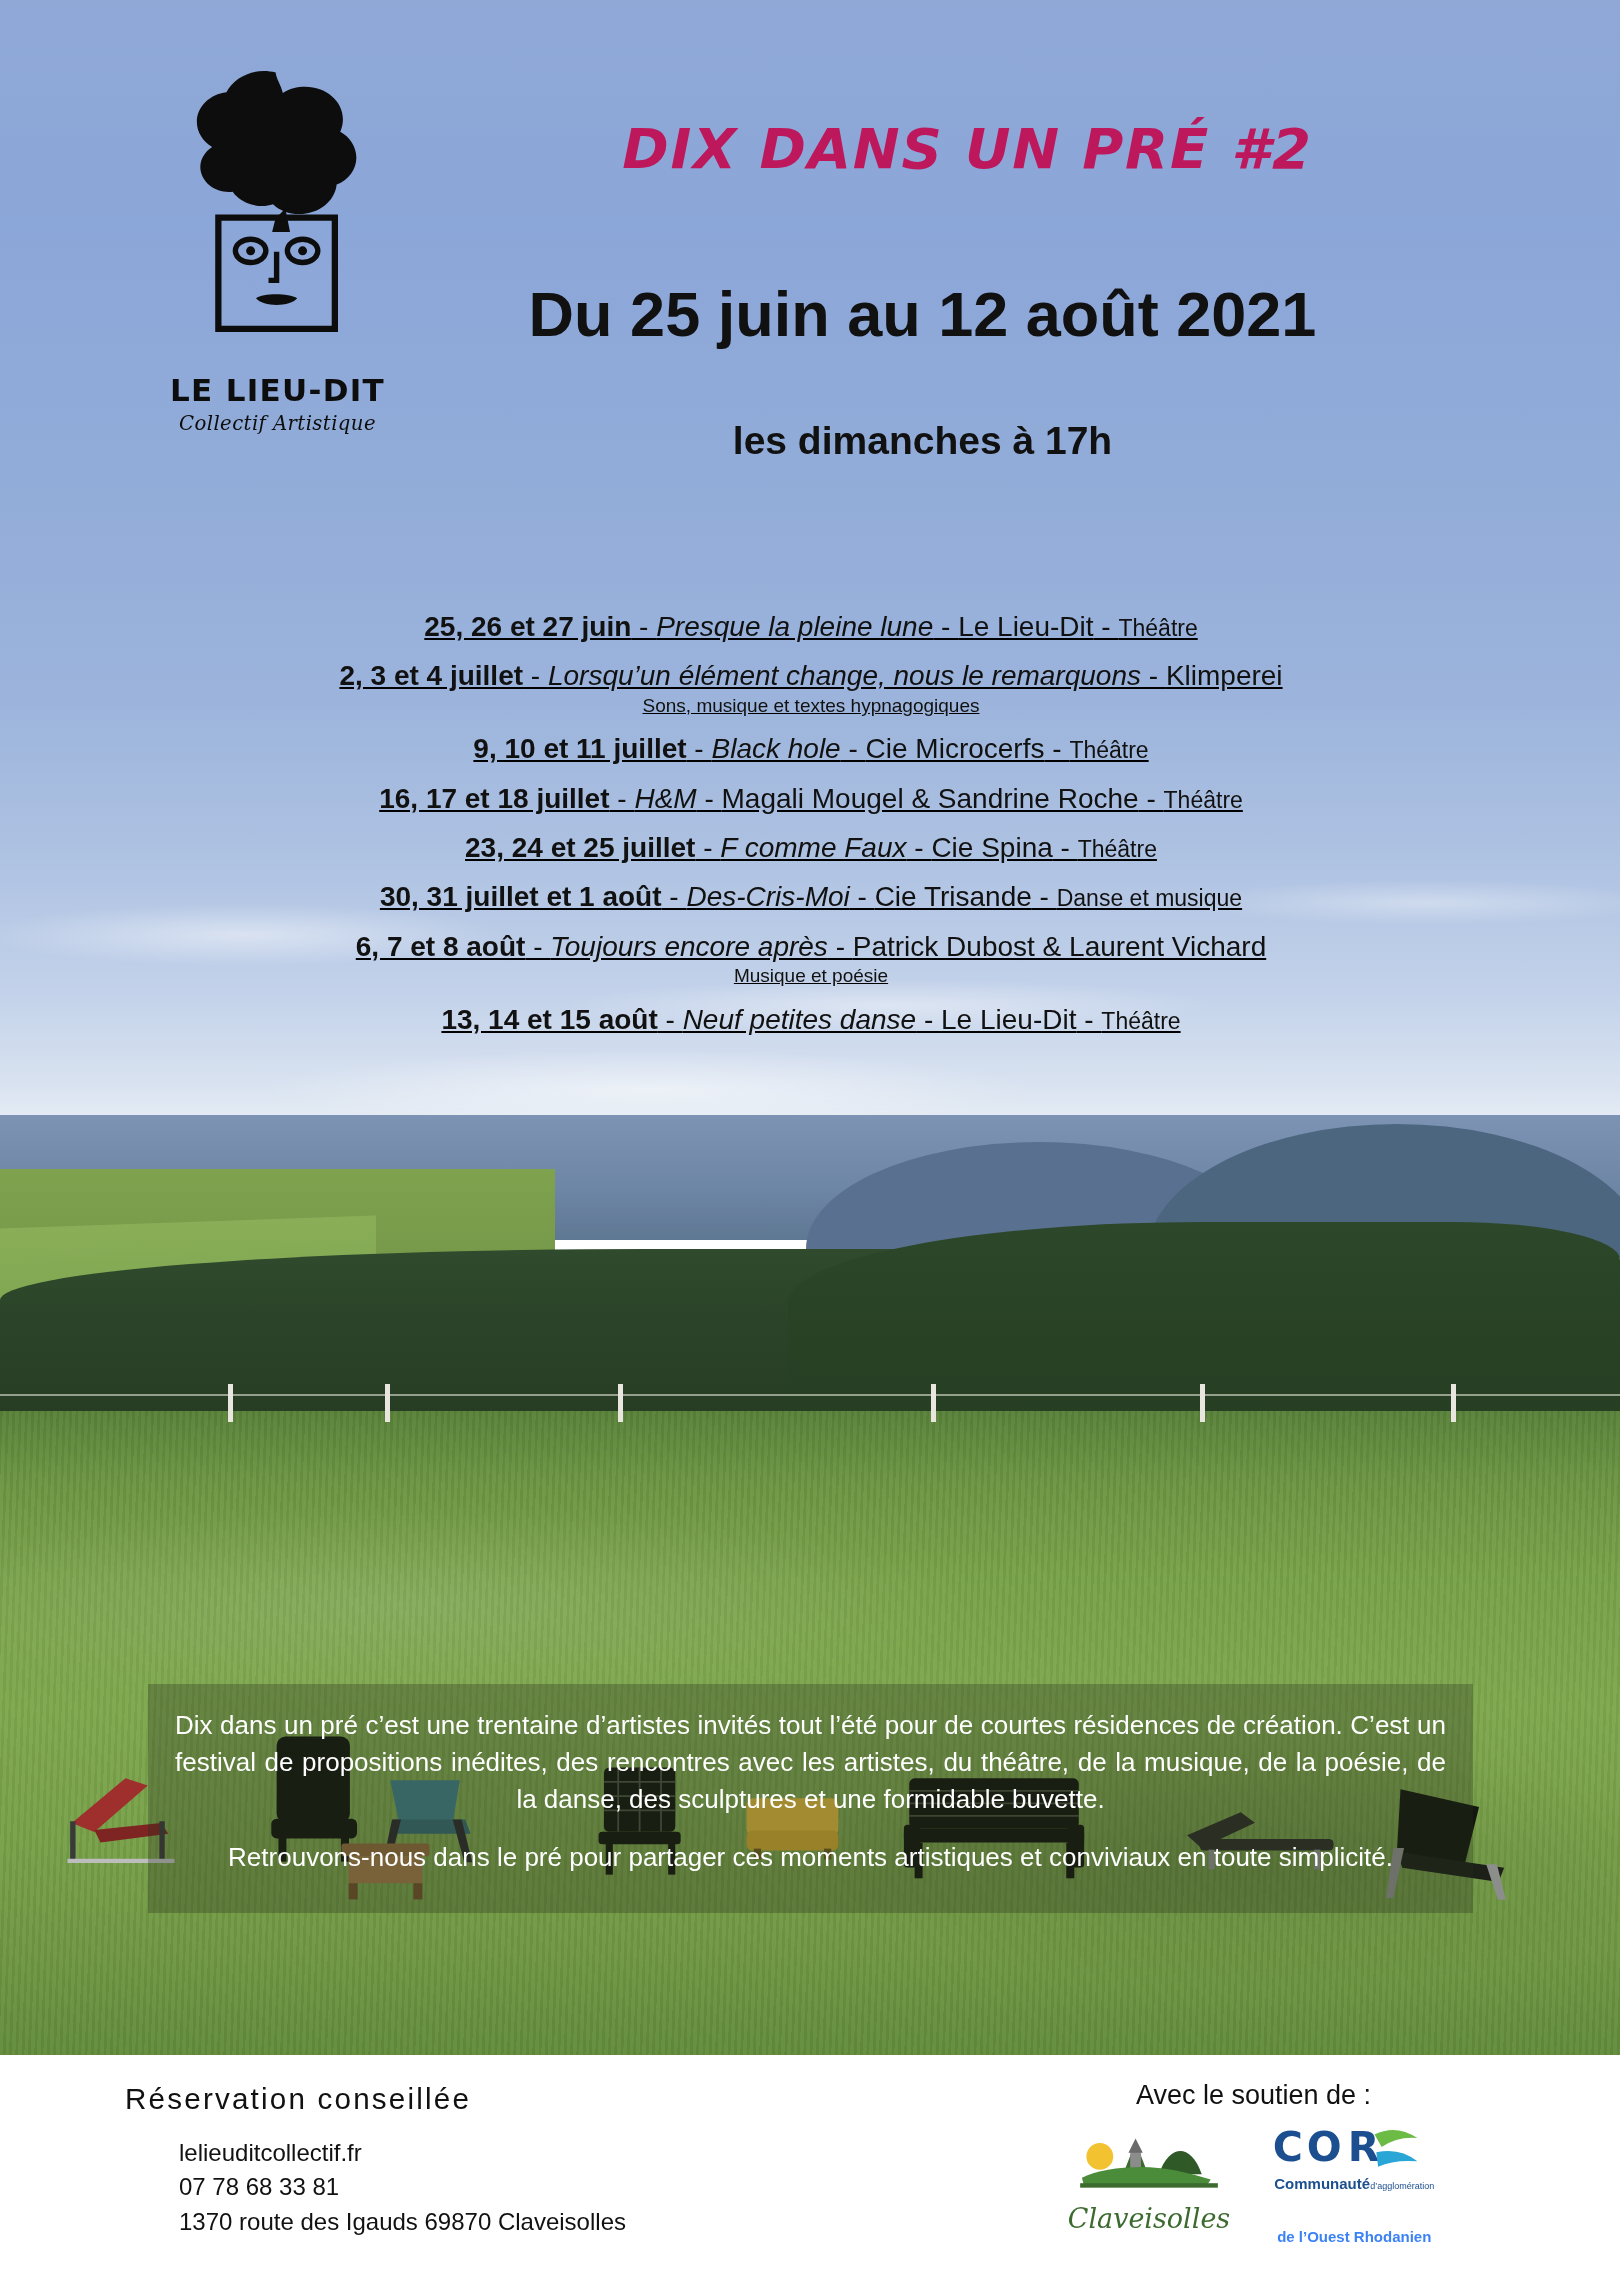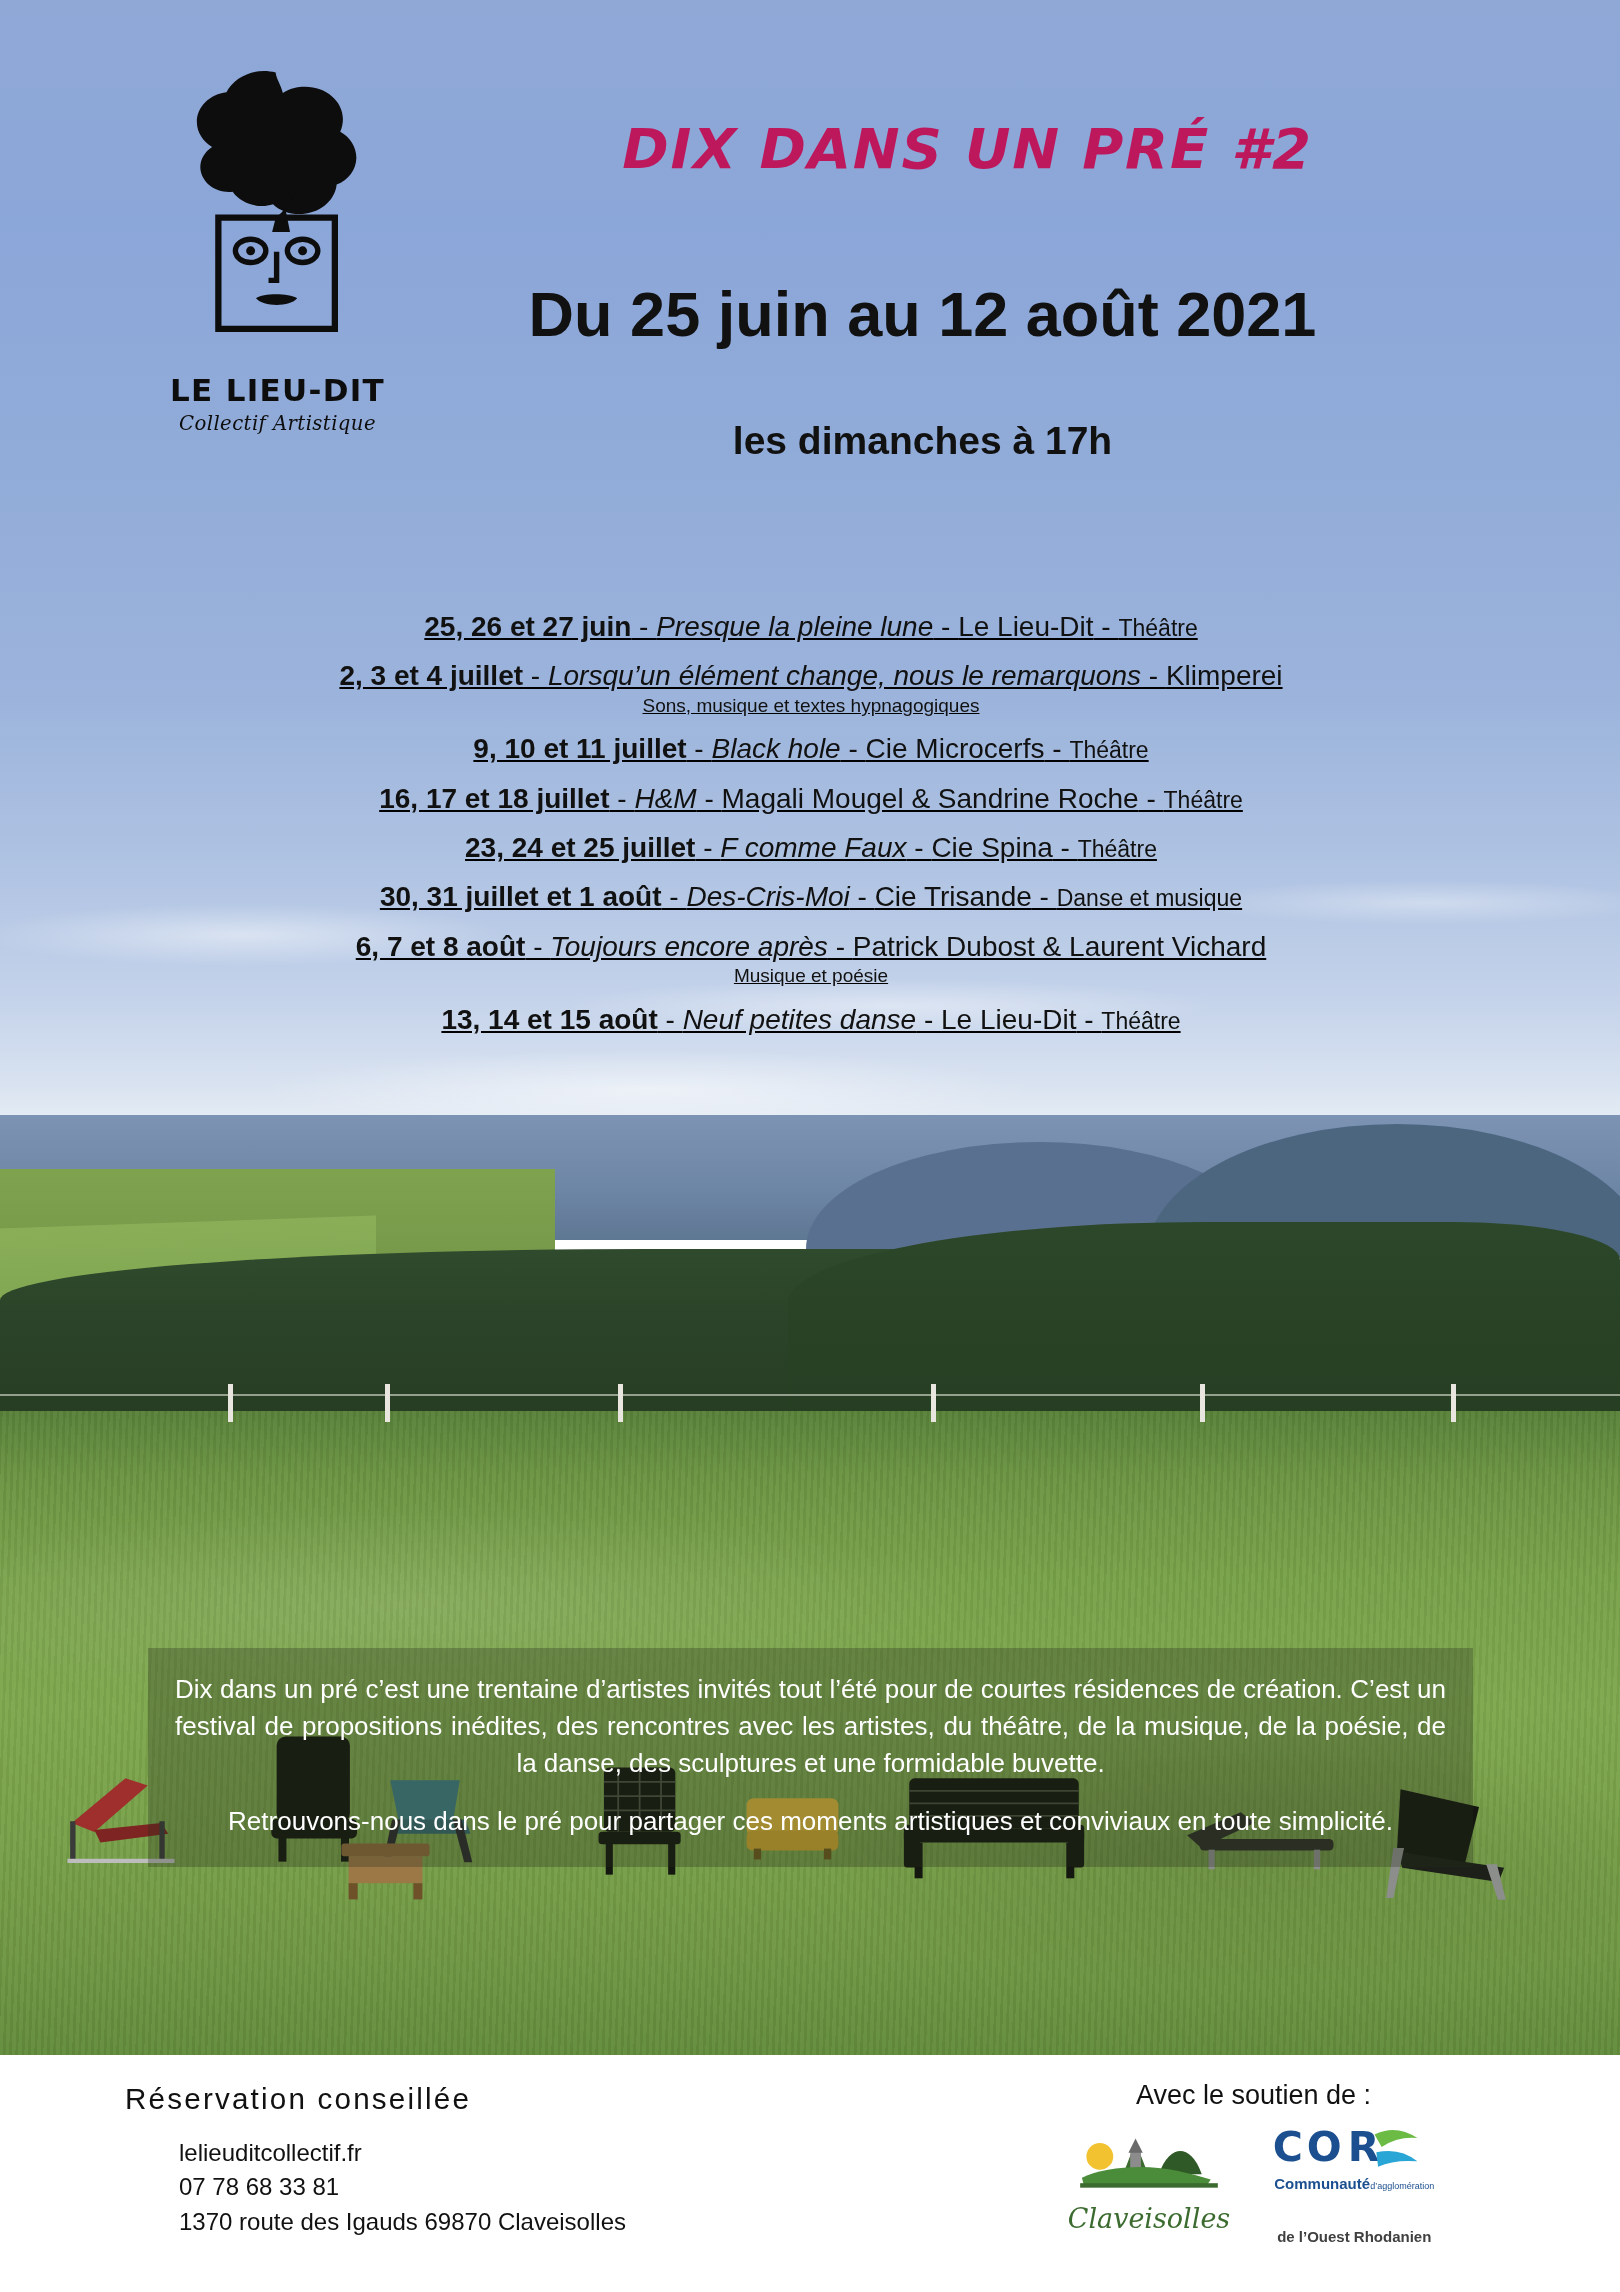--- a/index.html
+++ b/index.html
@@ -204,23 +204,23 @@
   .table-wood { left: 336px; top: 716px; width: 99px; height: 72px; }
   .chair-mesh { left: 591px; top: 649px; width: 99px; height: 116px; }
   .sofa-yellow{ left: 743px; top: 676px; width: 99px; height: 72px; }
   .bench      { left: 900px;top: 658px; width: 188px; height: 116px; }
   .lounger    { left: 1178px;top: 690px; width: 170px; height: 67px; }
   .deckchair  { left: 1379px;top: 667px; width: 143px; height: 125px; }
 
   
   .blurb {
     position: absolute;
-    left: 148px; top: 1648px;
+    left: 148px; top: 1684px;
     width: 1325px;
-    padding: 23px 27px 27px 27px;
+    padding: 23px 27px 37px 27px;
     background: rgba(40,48,30,.30);
     color: #ffffff;
     font-size: 26px;
     line-height: 1.42;
     text-align: center;
   }
   .blurb p + p { margin-top: 21.5px; }
   .blurb .p1 { text-align: justify; text-align-last: center; }
 
   
@@ -266,21 +266,21 @@
     font-style: italic;
     font-size: 27px;
     color: #3b6b2f;
     margin-top: -3.6px;
   }
   .logo-cor { text-align: center; }
   .cor-sub1 {
     font-size: 15px; font-weight: bold; color: #1c4f8f; line-height: 1.15;
   }
   .cor-sub2 {
-    font-size: 15px; font-weight: bold; color: #404040; line-height: 1.15; margin-top: 36px;
+    font-size: 15px; font-weight: bold; color: #3b82f6; line-height: 1.15; margin-top: 36px;
   }
   .cor-tiny { font-size: 9px; font-weight: normal; }
 </style>
 </head>
 <body>
 
 <div class="poster">
 
   <div class="sky"></div>
   <div class="sky-clouds"></div>

